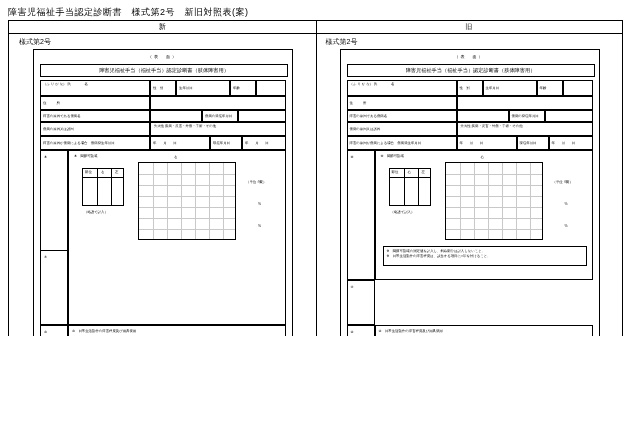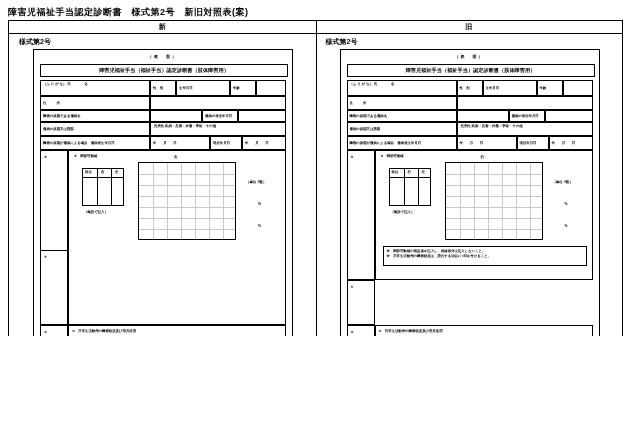--- a/index.html
+++ b/index.html
@@ -1,17 +1,17 @@
 <!DOCTYPE html>
 <html><head>
 <meta charset="utf-8">
 <style>
   html,body{margin:0;padding:0;background:#ffffff;}
   body{font-family:"Liberation Sans","DejaVu Sans",sans-serif;color:#000;}
-  .page{position:relative;width:630px;height:336px;background:#fff;overflow:hidden;font-weight:bold;}
+  .page{position:relative;width:630px;height:336px;background:#fff;overflow:hidden;}
   .doc-title{position:absolute;left:8px;top:6px;font-size:9px;letter-spacing:0.5px;white-space:nowrap;}
   .outer{position:absolute;left:8px;top:20px;width:613px;height:412px;border:1px solid #000;}
   .colhead{position:absolute;top:0;height:12px;border-bottom:1px solid #000;font-size:7px;display:flex;align-items:center;justify-content:center;}
   .colhead.left{left:0;width:50%;border-right:1px solid #000;}
   .colhead.right{left:50%;width:50%;}
   .half{position:absolute;top:12px;height:400px;width:50%;}
   .half.left{left:0;border-right:1px solid #000;}
   .half.right{left:50%;}
   .formno{position:absolute;left:10px;top:4px;font-size:7px;}
   .sheet{position:absolute;left:24px;top:16px;width:258px;height:370px;border:1px solid #000;background:#fff;}

